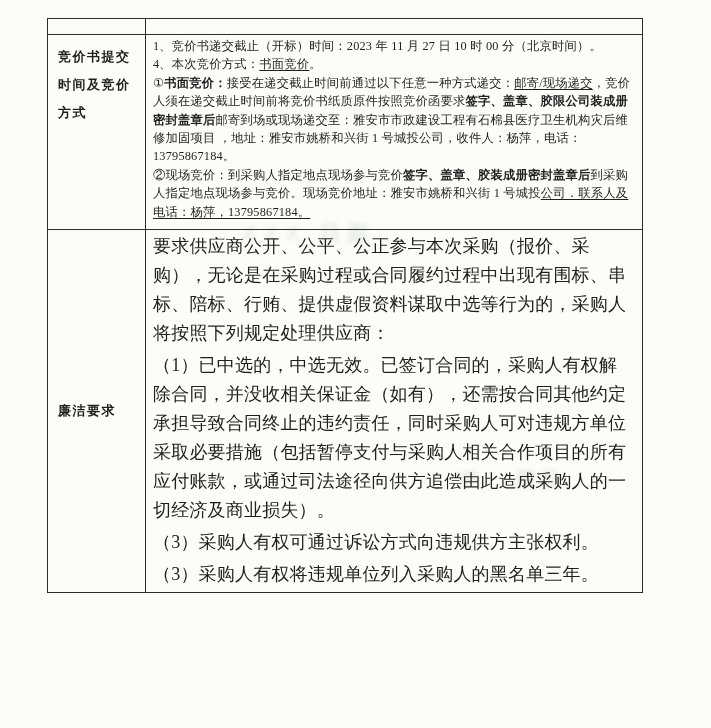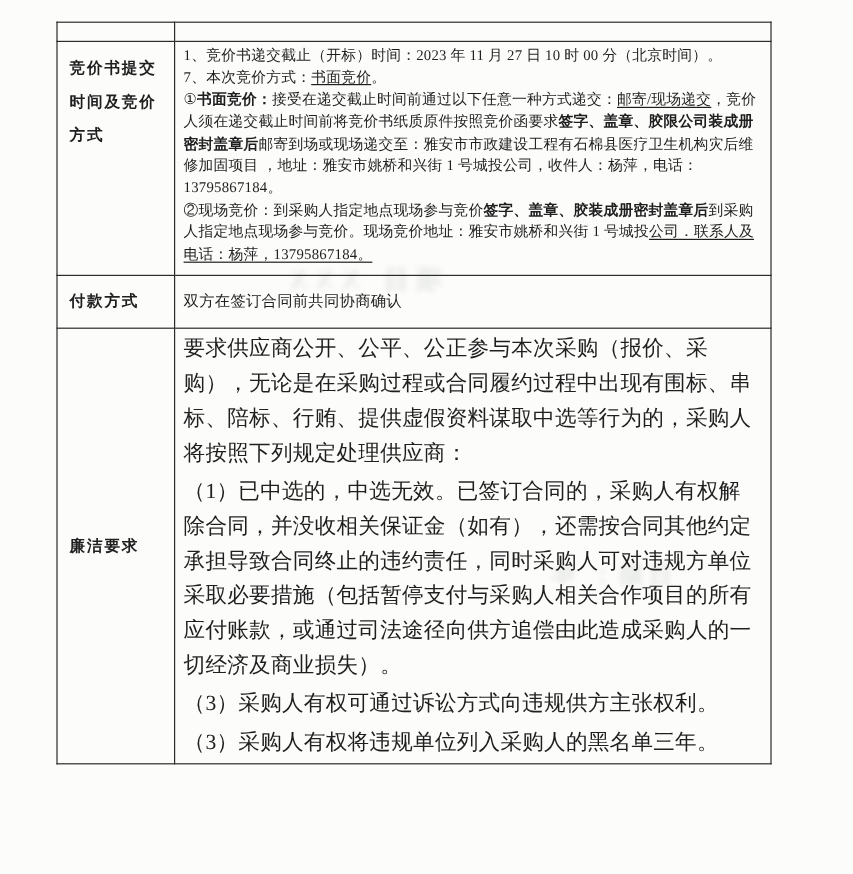--- a/index.html
+++ b/index.html
@@ -70,32 +70,26 @@
       <td class="label-cell"></td>
       <td class="content-cell"></td>
     </tr>
 
     <tr class="r1">
       <td class="label-cell">竞价书提交
 时间及竞价
 方式</td>
       <td class="content-cell">
         <p><span>1、竞价书递交截止（开标）时间：2023 年 11 月 27 日 10 时 00 分（北京时间）。</span></p>
-        <p><span>7、本次竞价方式：</span><span class="u">书面竞价</span><span>。</span></p>
+        <p><span>4、本次竞价方式：</span><span class="u">书面竞价</span><span>。</span></p>
         <p><span>①</span><span class="b">书面竞价：</span><span>接受在递交截止时间前通过以下任意一种方式递交：</span><span class="u">邮寄/现场递交</span><span>，竞价人须在递交截止时间前将竞价书纸质原件按照竞价函要求</span><span class="b">签字、盖章、胶限公司装成册密封盖章后</span><span>邮寄到场或现场递交至：雅安市市政建设工程有石棉县医疗卫生机构灾后维修加固项目 ，地址：雅安市姚桥和兴街 1 号城投公司，收件人：杨萍，电话：13795867184。</span></p>
         <p><span>②现场竞价：到采购人指定地点现场参与竞价</span><span class="b">签字、盖章、胶装成册密封盖章后</span><span>到采购人指定地点现场参与竞价。现场竞价地址：雅安市姚桥和兴街 1 号城投</span><span class="u">公司．联系人及电话：杨萍，13795867184。</span></p>
       </td>
     </tr>
 
-    <tr class="r2">
-      <td class="label-cell">付款方式</td>
-      <td class="content-cell">
-        <p><span>双方在签订合同前共同协商确认</span></p>
-      </td>
-    </tr>
 
 
     <tr class="r4">
       <td class="label-cell">廉洁要求</td>
       <td class="content-cell">
         <p><span>要求供应商公开、公平、公正参与本次采购（报价、采购），无论是在采购过程或合同履约过程中出现有围标、串标、陪标、行贿、提供虚假资料谋取中选等行为的，采购人将按照下列规定处理供应商：</span></p>
         <p><span>（1）已中选的，中选无效。已签订合同的，采购人有权解除合同，并没收相关保证金（如有），还需按合同其他约定承担导致合同终止的违约责任，同时采购人可对违规方单位采取必要措施（包括暂停支付与采购人相关合作项目的所有应付账款，或通过司法途径向供方追偿由此造成采购人的一切经济及商业损失）。</span></p>
         <p><span>（3）采购人有权可通过诉讼方式向违规供方主张权利。</span></p>
         <p><span>（3）采购人有权将违规单位列入采购人的黑名单三年。</span></p>
       </td>

